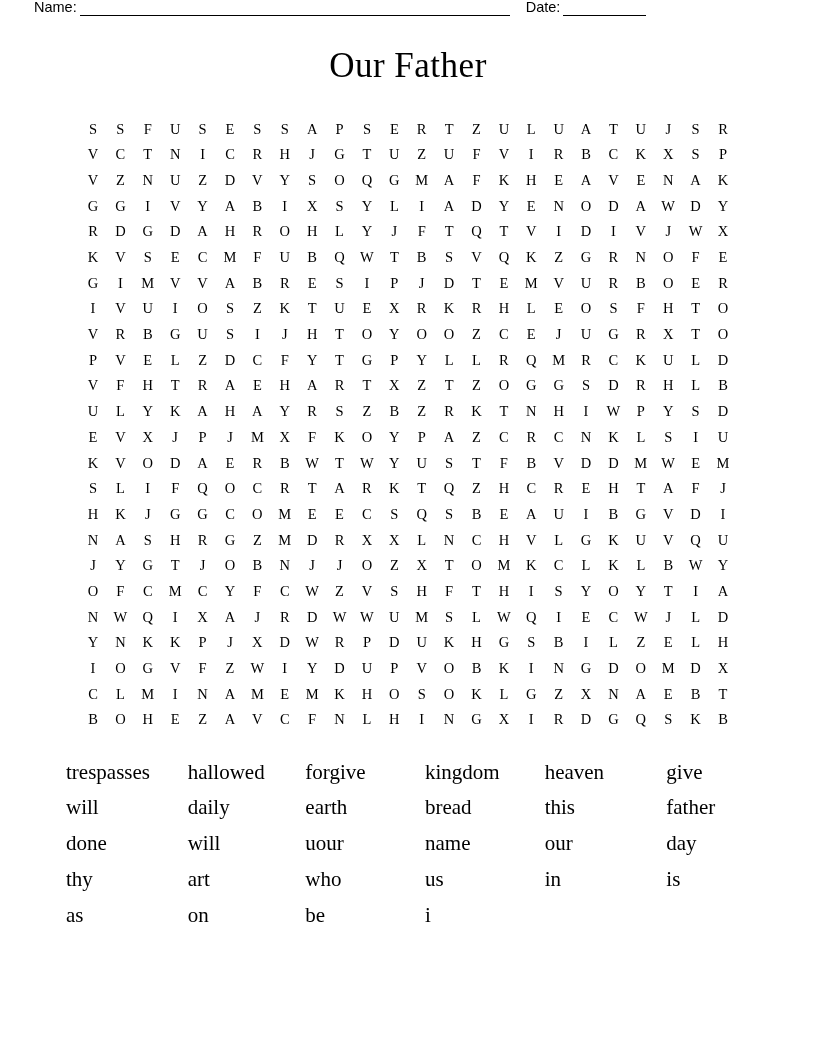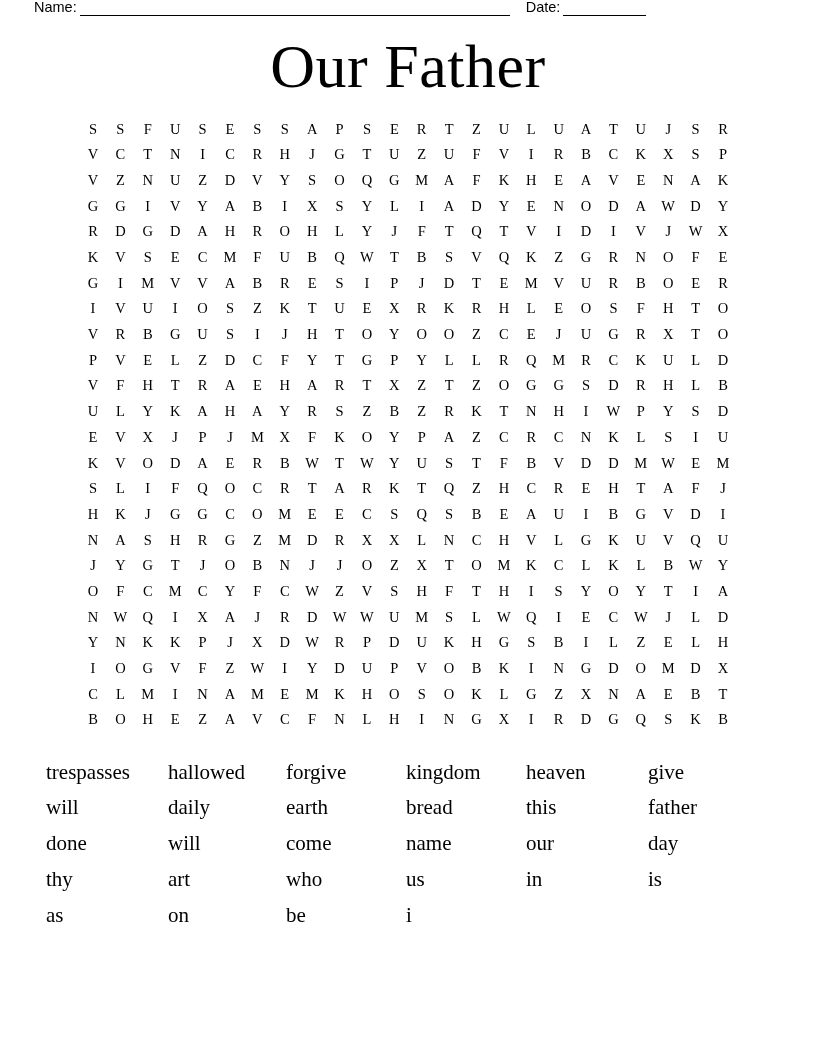--- a/index.html
+++ b/index.html
@@ -39,21 +39,21 @@
     height: 13px;
   }
   .rule-name { width: 430px; }
   .rule-date { width: 83px; }
   .field-date { margin-left: 16px; }
 
   
   .title {
     text-align: center;
     font-family: "Liberation Serif", serif;
-    font-size: 62px;
+    font-size: 35px;
     font-weight: normal;
     line-height: 52px;
     margin: 16px 0 0 0;
     letter-spacing: 0.5px;
   }
 
   
   .grid-wrap {
     margin-top: 24px;
     display: flex;
@@ -70,21 +70,21 @@
     height: 25.7px;
     text-align: center;
     vertical-align: middle;
     padding: 0;
     font-weight: normal;
   }
 
   
   .wordlist {
     margin: 22px 0 0 0;
-    padding: 0 40px 0 46px;
+    padding: 0 40px 0 66px;
     display: flex;
     font-family: "Liberation Serif", serif;
     font-size: 21px;
     line-height: 35.8px;
   }
   .word-col {
     display: flex;
     flex-direction: column;
   }
   .word-col-0 { width: 122px; }
@@ -753,21 +753,21 @@
     <div class="word-col word-col-1">
       <span class="word-item">hallowed</span>
       <span class="word-item">daily</span>
       <span class="word-item">will</span>
       <span class="word-item">art</span>
       <span class="word-item">on</span>
     </div>
     <div class="word-col word-col-2">
       <span class="word-item">forgive</span>
       <span class="word-item">earth</span>
-      <span class="word-item">come</span>
+      <span class="word-item">uour</span>
       <span class="word-item">who</span>
       <span class="word-item">be</span>
     </div>
     <div class="word-col word-col-3">
       <span class="word-item">kingdom</span>
       <span class="word-item">bread</span>
       <span class="word-item">name</span>
       <span class="word-item">us</span>
       <span class="word-item">i</span>
     </div>

